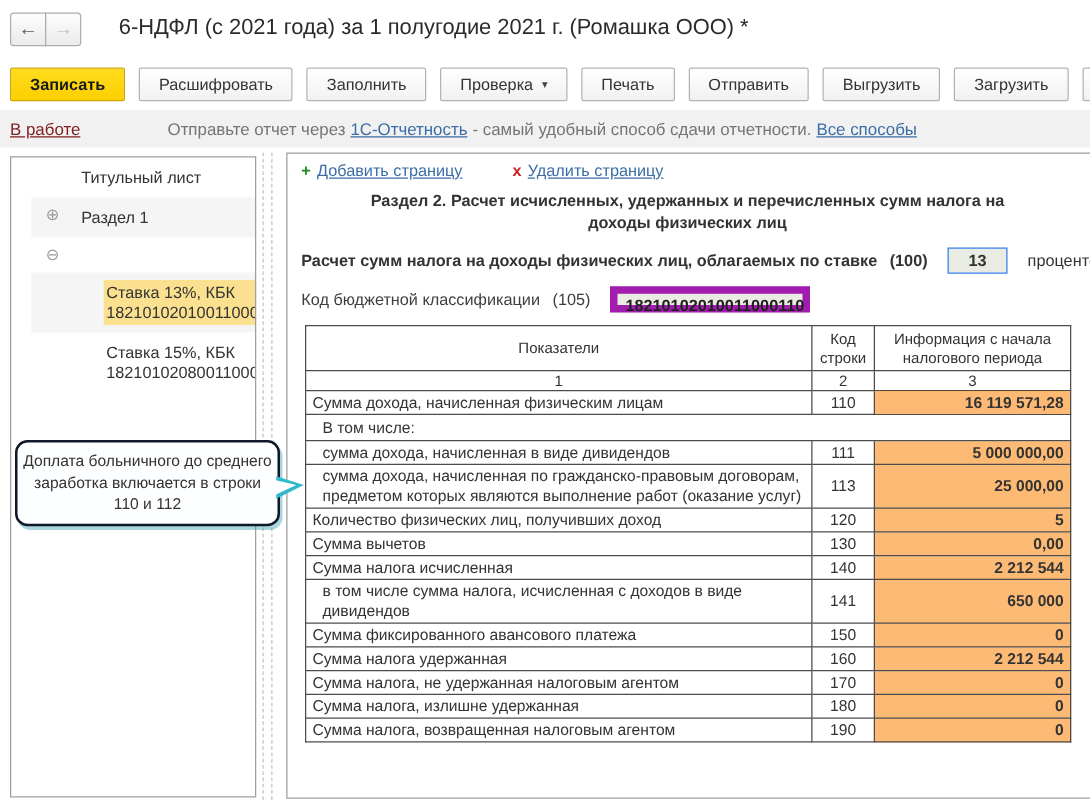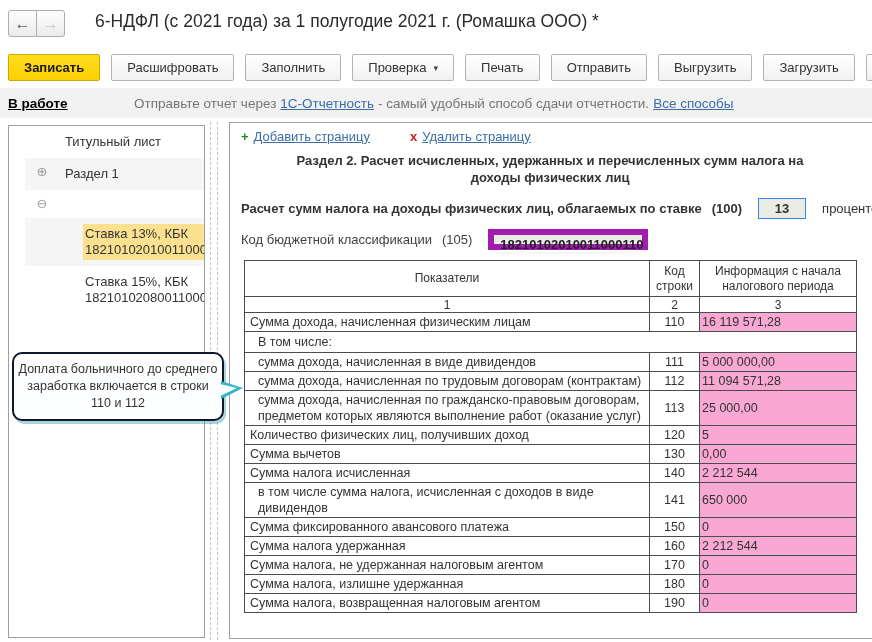--- a/index.html
+++ b/index.html
@@ -30,21 +30,21 @@
     font-family:inherit;
   }
   .tb-btn.primary { background:linear-gradient(#ffdd1e,#fccf00); border-color:#cfa700; font-weight:bold; color:#1a1a1a; }
   .caret { font-size:9px; margin-left:7px; color:#444; }
 
   
   .statusbar {
     position:absolute; left:0; top:88px; width:872px; height:30px;
     background:#f1f1f1; display:flex; align-items:center; font-size:13.5px;
   }
-  .status-state { margin-left:8px; width:126px; color:#000000; text-decoration:underline; cursor:pointer;font-weight:bold; }
+  .status-state { margin-left:8px; width:126px; color:#7f1d1d; text-decoration:underline; cursor:pointer; }
   .status-msg  { color:#757575; }
   .status-msg .lnk { color:#3b6ea5; text-decoration:underline; cursor:pointer; }
   .status-msg span, .status-msg a { margin-right:4px; }
 
   
   .sidebar {
     position:absolute; left:8px; top:125px; width:197px; height:513px;
     border:1px solid #9e9e9e; background:#fff; font-size:13px; overflow:hidden;padding-left:16px;
   }
   .splitter {
@@ -112,21 +112,21 @@
   
   table.report { margin:10px 0 0 14px; border-collapse:collapse; table-layout:fixed; width:612px; font-size:12.5px; }
   table.report col.c1 { width:405px; } table.report col.c2 { width:50px; } table.report col.c3 { width:157px; }
   table.report th, table.report td { border:1px solid #4c4c4c; vertical-align:middle; }
   table.report th { font-weight:normal; font-size:12px; text-align:center; padding:2px; line-height:15px; height:36px; color:#333; }
   tr.nums td { text-align:center; height:16px; font-size:12px; padding:0; }
   tr.data-row { height:18px; }
   td.lbl-cell { padding:1px 4px 1px 5px; line-height:16px; }
   tr.indent td.lbl-cell { padding-left:13px; }
   td.code-cell { text-align:center; }
-  td.val-cell { background:#f9a8d4; font-weight:normal; padding:1px 5px 1px 2px; }
+  td.val-cell { background:#fdba74; text-align:right; font-weight:bold; padding:1px 5px 1px 2px; }
   td.group-cell { padding:2px 4px 2px 13px; line-height:16px; }
   tr.sel td.val-cell { box-shadow:0 0 0 3px #f0a73a; position:relative; z-index:2; }
 </style>
 </head>
 <body>
 
 <div class="nav-group">
   <div class="nav-btn back">←</div>
   <div class="nav-btn fwd">→</div>
 </div>
@@ -238,25 +238,20 @@
         </tr>
         <tr>
           <td colspan="3" class="group-cell">В том числе:</td>
         </tr>
         <tr class="data-row indent">
           <td class="lbl-cell">сумма дохода, начисленная в виде дивидендов</td>
           <td class="code-cell">111</td>
           <td class="val-cell">5 000 000,00</td>
         </tr>
         <tr class="data-row indent">
-          <td class="lbl-cell">сумма дохода, начисленная по трудовым договорам (контрактам)</td>
-          <td class="code-cell">112</td>
-          <td class="val-cell">11 094 571,28</td>
-        </tr>
-        <tr class="data-row indent">
           <td class="lbl-cell">сумма дохода, начисленная по гражданско-правовым договорам, предметом которых являются выполнение работ (оказание услуг)</td>
           <td class="code-cell">113</td>
           <td class="val-cell">25 000,00</td>
         </tr>
         <tr class="data-row">
           <td class="lbl-cell">Количество физических лиц, получивших доход</td>
           <td class="code-cell">120</td>
           <td class="val-cell">5</td>
         </tr>
         <tr class="data-row">

